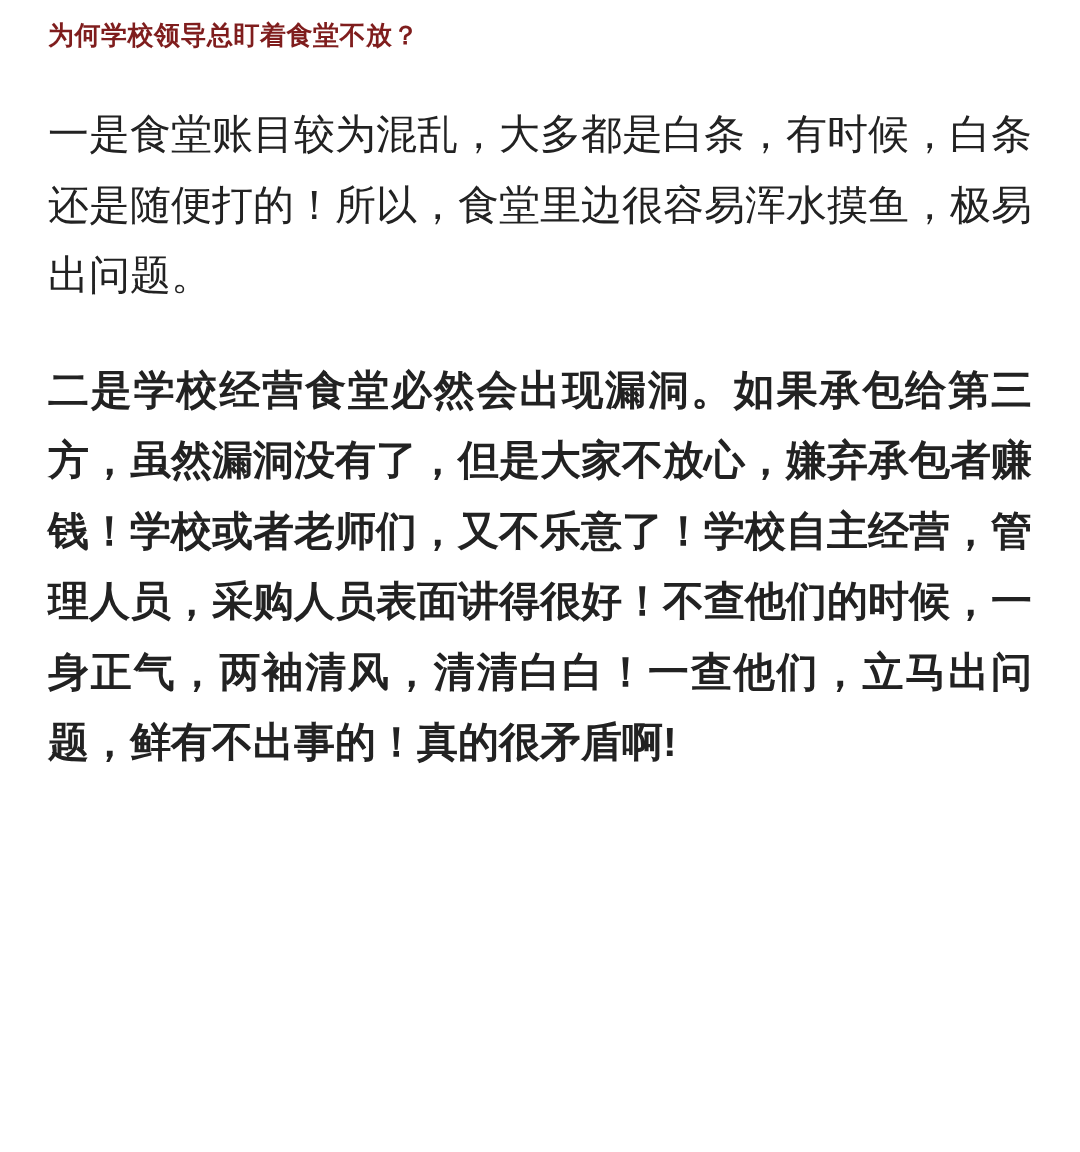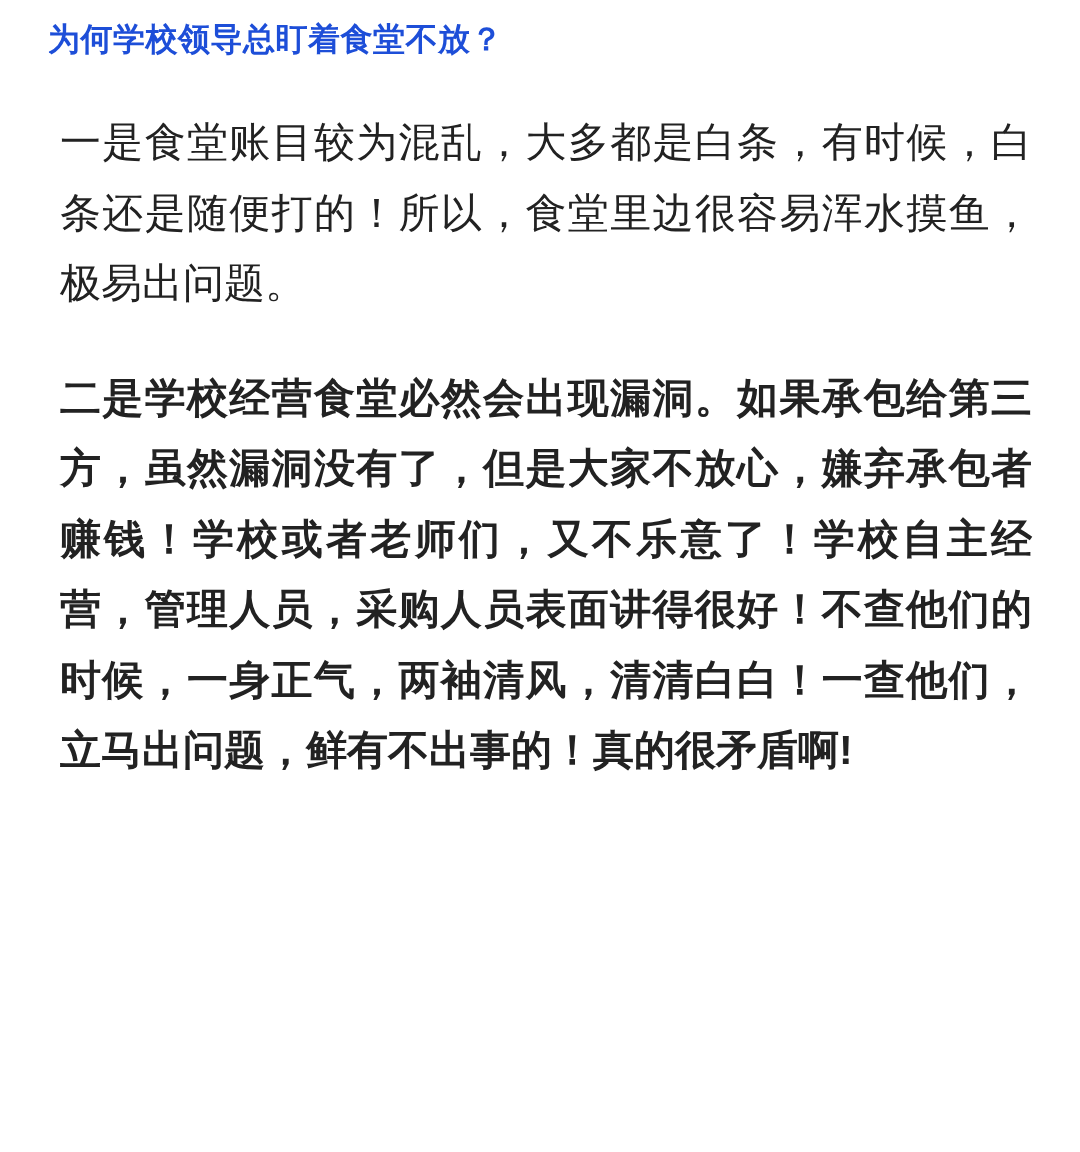--- a/index.html
+++ b/index.html
@@ -15,32 +15,32 @@
     overflow: hidden;
   }
   .page {
     box-sizing: border-box;
     width: 1080px;
     height: 1152px;
     padding: 18px 48px 0 48px;
     background: #ffffff;
   }
   .article-title {
-    font-size: 32px;
+    font-size: 26px;
     font-weight: bold;
     line-height: 1.35;
     letter-spacing: 0.5px;
-    color: #1d4ed8;
+    color: #7f1d1d;
     margin: 0 0 46px 0;
   }
   .article-paragraph {
     font-size: 41px;
     line-height: 1.72;
     color: #222222;
-    margin: 0 0 44px 12px;
+    margin: 0 0 44px 0;
     text-align: justify;
     text-justify: inter-character;
     letter-spacing: 0px;
     font-weight: 400;
   }
   .article-paragraph:last-child {
     margin-bottom: 0;
     font-weight: bold;
   }
 </style>

